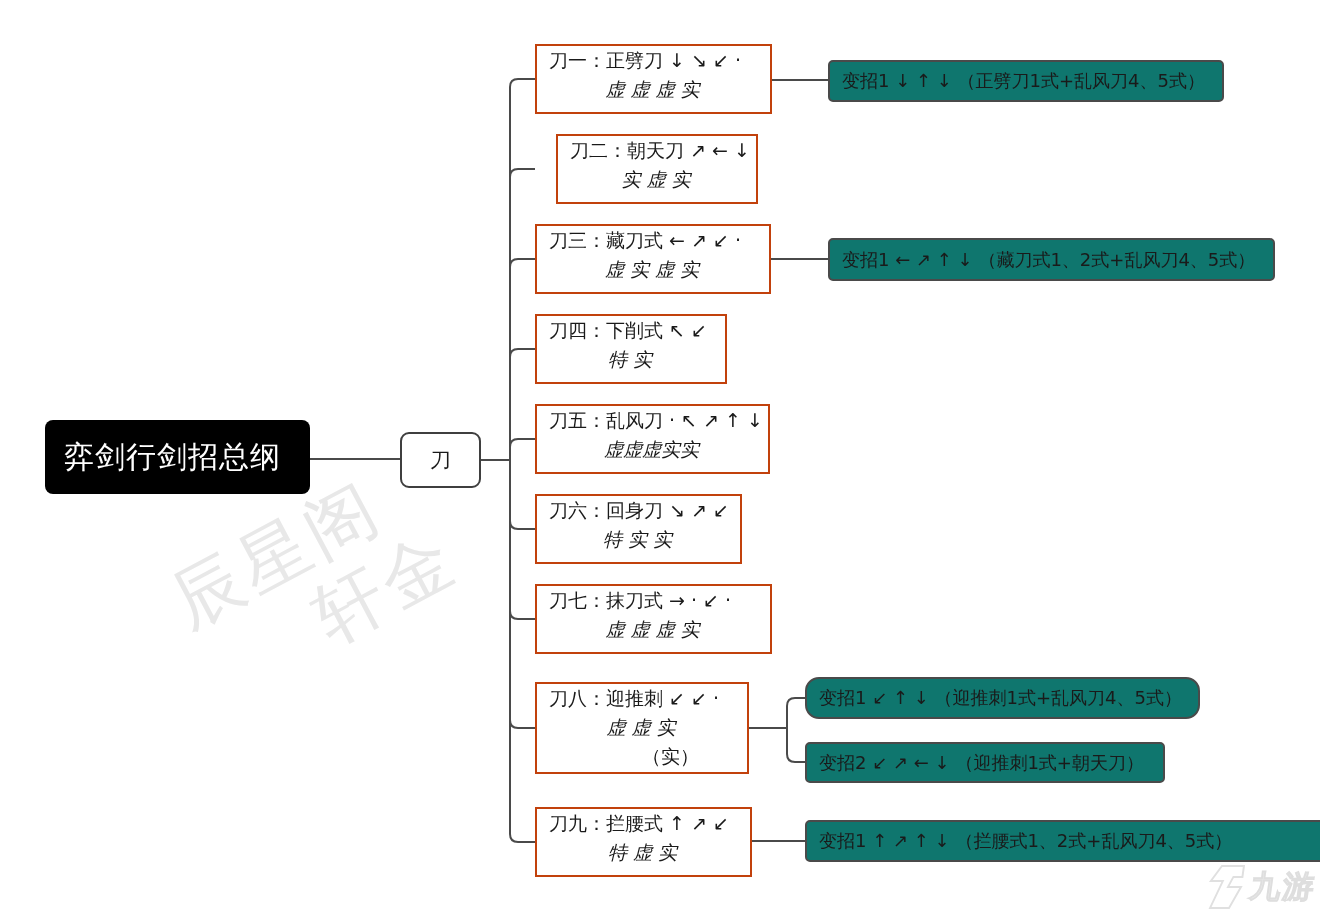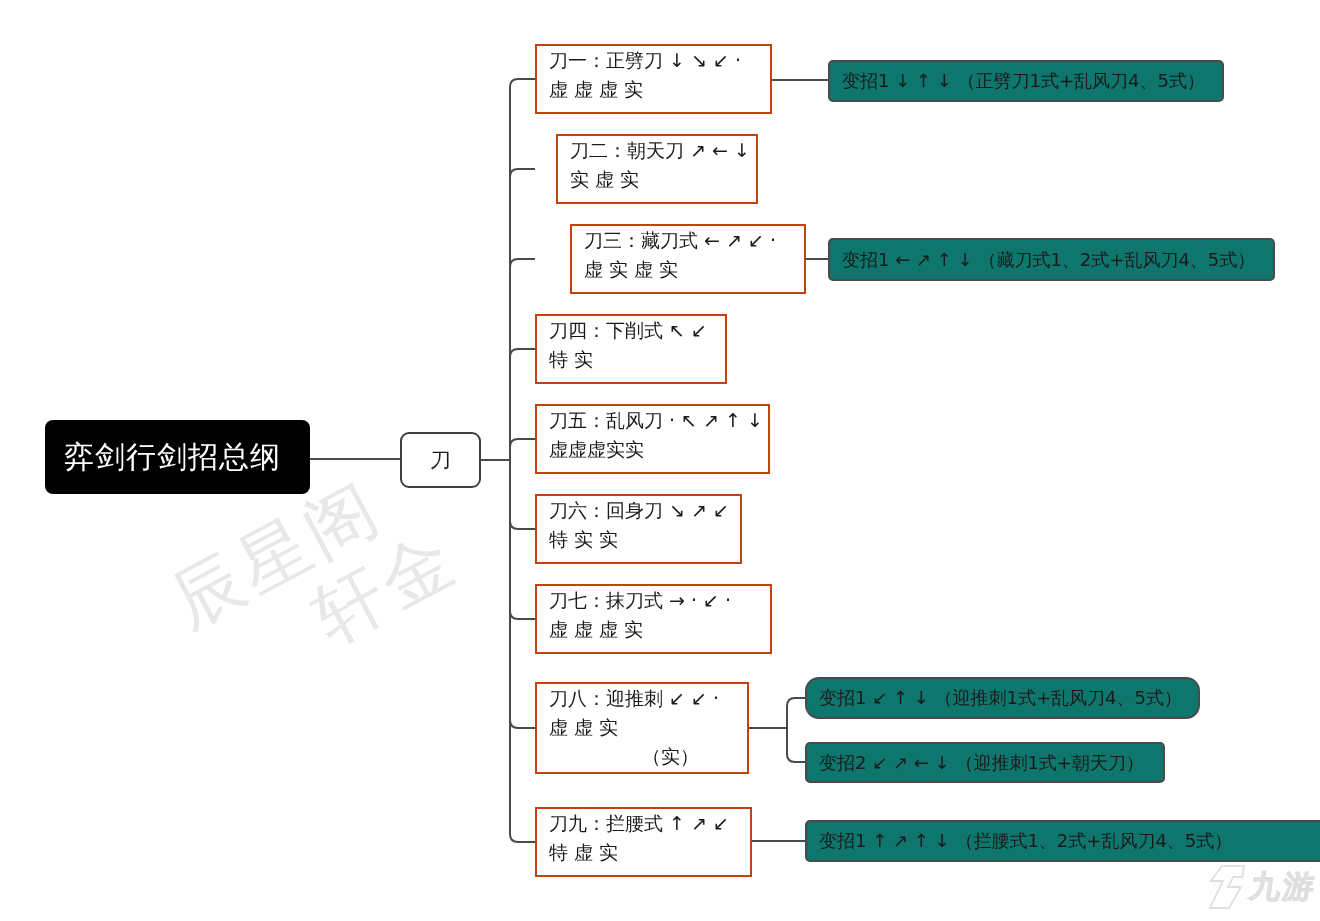--- a/index.html
+++ b/index.html
@@ -23,25 +23,25 @@
     background:#fff; border:2.5px solid #3f3f3f; border-radius:9px;
     box-sizing:border-box; display:flex; align-items:center; justify-content:center;
     font-size:21px; z-index:2;
   }
   .node {
     position:absolute; background:#fff; border:2px solid #c2410c; border-radius:0;
     box-sizing:border-box; z-index:2; font-size:19px; line-height:29px;
     padding:0 14px 0 12px; white-space:nowrap;
   }
   .node .title { display:block; }
-  .node .marks { display:block; text-align:left; }
+  .node .marks { display:block; text-align:center;font-style:italic; }
   .node .extra { display:block; text-align:right; padding-right:34px; }
   .n1 { left:535px; top:44px;  width:237px; height:70px; }
   .n2 { left:535px; top:134px; width:202px; height:70px;margin-left:21px; }
-  .n3 { left:535px; top:224px; width:236px; height:70px;margin-left:35px; }
+  .n3 { left:535px; top:224px; width:236px; height:70px; }
   .n4 { left:535px; top:314px; width:192px; height:70px; }
   .n5 { left:535px; top:404px; width:235px; height:70px; }
   .n6 { left:535px; top:494px; width:207px; height:70px; }
   .n7 { left:535px; top:584px; width:237px; height:70px; }
   .n8 { left:535px; top:682px; width:214px; height:92px; }
   .n9 { left:535px; top:807px; width:217px; height:70px; }
 
   .var {
     position:absolute; background:#0f766e; border:2px solid #4a4a4a; border-radius:5px;
     box-sizing:border-box; z-index:2; font-size:18px; display:flex; align-items:center;

